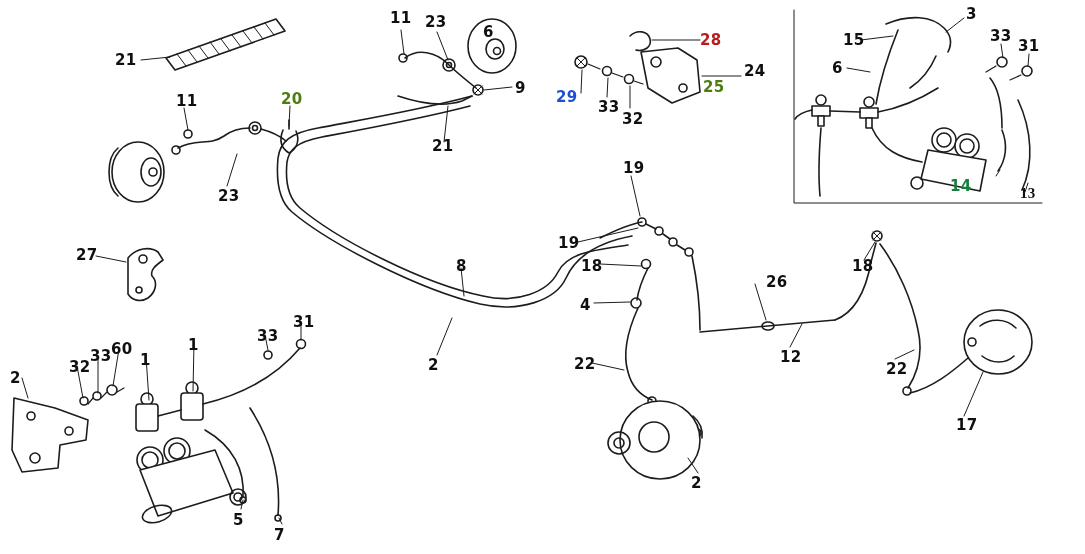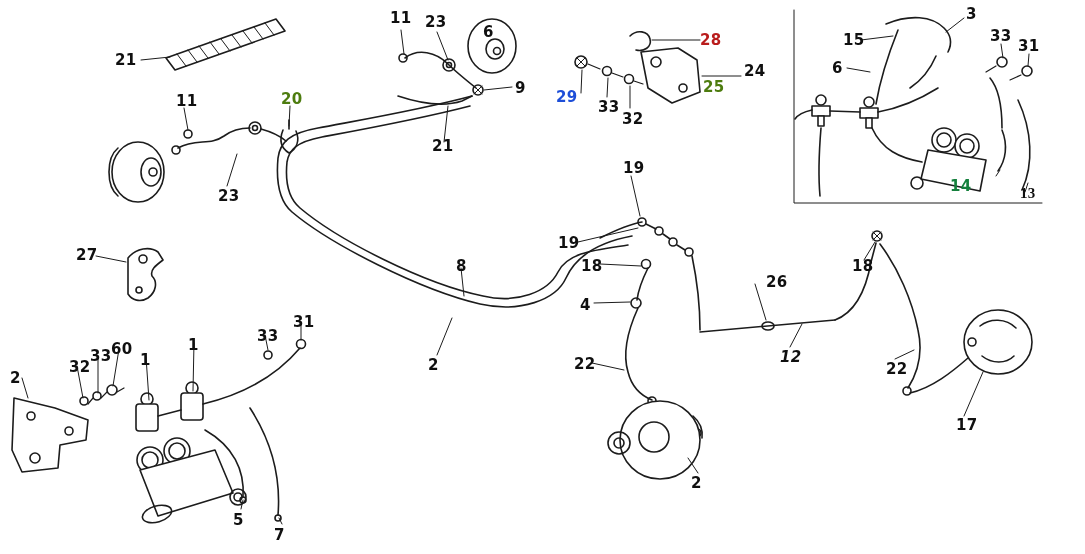--- a/index.html
+++ b/index.html
@@ -282,21 +282,21 @@
       <span class="callout" style="left: 218px; top: 188px; color: rgb(16, 16, 16);">23</span>
       <span class="callout" style="left: 76px; top: 247px; color: rgb(16, 16, 16);">27</span>
       <span class="callout" style="left: 623px; top: 160px; color: rgb(16, 16, 16);">19</span>
       <span class="callout" style="left: 558px; top: 235px; color: rgb(16, 16, 16);">19</span>
       <span class="callout" style="left: 581px; top: 258px; color: rgb(16, 16, 16);">18</span>
       <span class="callout" style="left: 456px; top: 258px; color: rgb(16, 16, 16);">8</span>
       <span class="callout" style="left: 580px; top: 297px; color: rgb(16, 16, 16);">4</span>
       <span class="callout" style="left: 852px; top: 258px; color: rgb(16, 16, 16);">18</span>
       <span class="callout" style="left: 766px; top: 274px; color: rgb(16, 16, 16);">26</span>
       <span class="callout" style="left: 428px; top: 357px; color: rgb(16, 16, 16);">2</span>
-      <span class="callout" style="left: 780px; top: 349px; color: rgb(16, 16, 16); font-style: italic;">12</span>
+      <span class="callout" style="left: 780px; top: 349px; color: rgb(16, 16, 16);">12</span>
       <span class="callout" style="left: 574px; top: 356px; color: rgb(16, 16, 16);">22</span>
       <span class="callout" style="left: 886px; top: 361px; color: rgb(16, 16, 16);">22</span>
       <span class="callout" style="left: 956px; top: 417px; color: rgb(16, 16, 16); text-align: center;">17</span>
       <span class="callout" style="left: 691px; top: 475px; color: rgb(16, 16, 16);">2</span>
       <span class="callout" style="left: 140px; top: 352px; color: rgb(16, 16, 16);">1</span>
       <span class="callout" style="left: 188px; top: 337px; color: rgb(16, 16, 16);">1</span>
       <span class="callout" style="left: 111px; top: 341px; color: rgb(16, 16, 16);">60</span>
       <span class="callout" style="left: 90px; top: 348px; color: rgb(16, 16, 16);">33</span>
       <span class="callout" style="left: 69px; top: 359px; color: rgb(16, 16, 16);">32</span>
       <span class="callout" style="left: 10px; top: 370px; color: rgb(16, 16, 16);">2</span>

